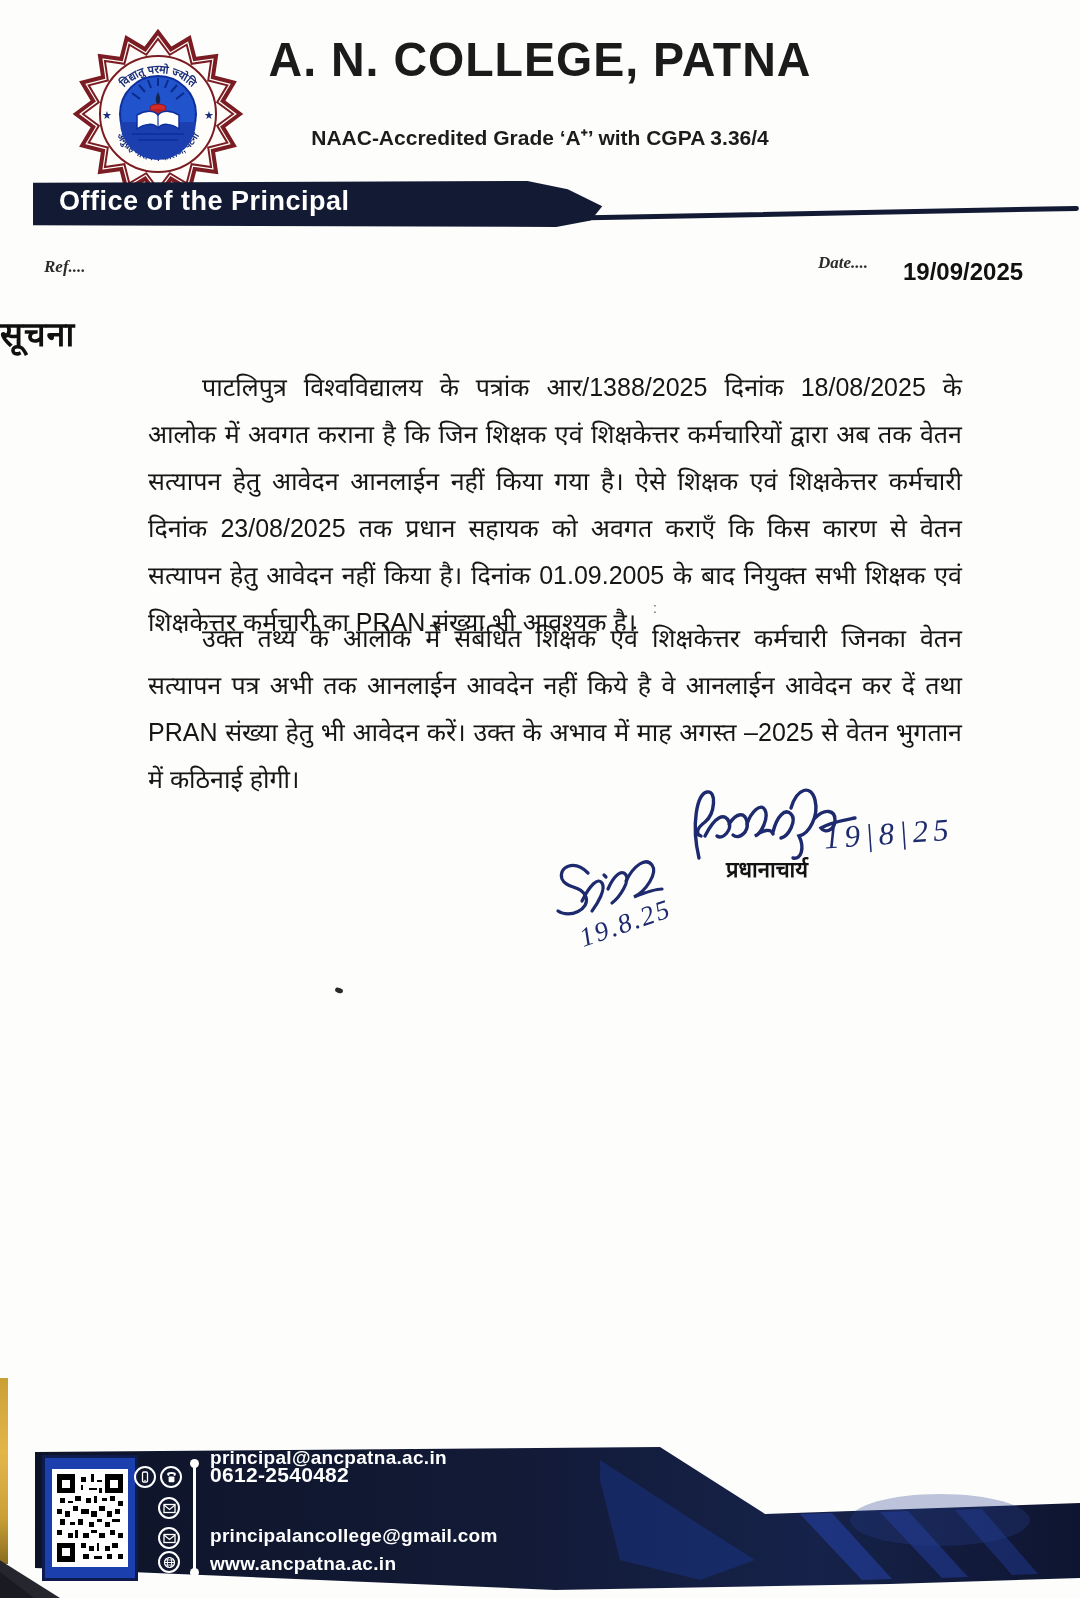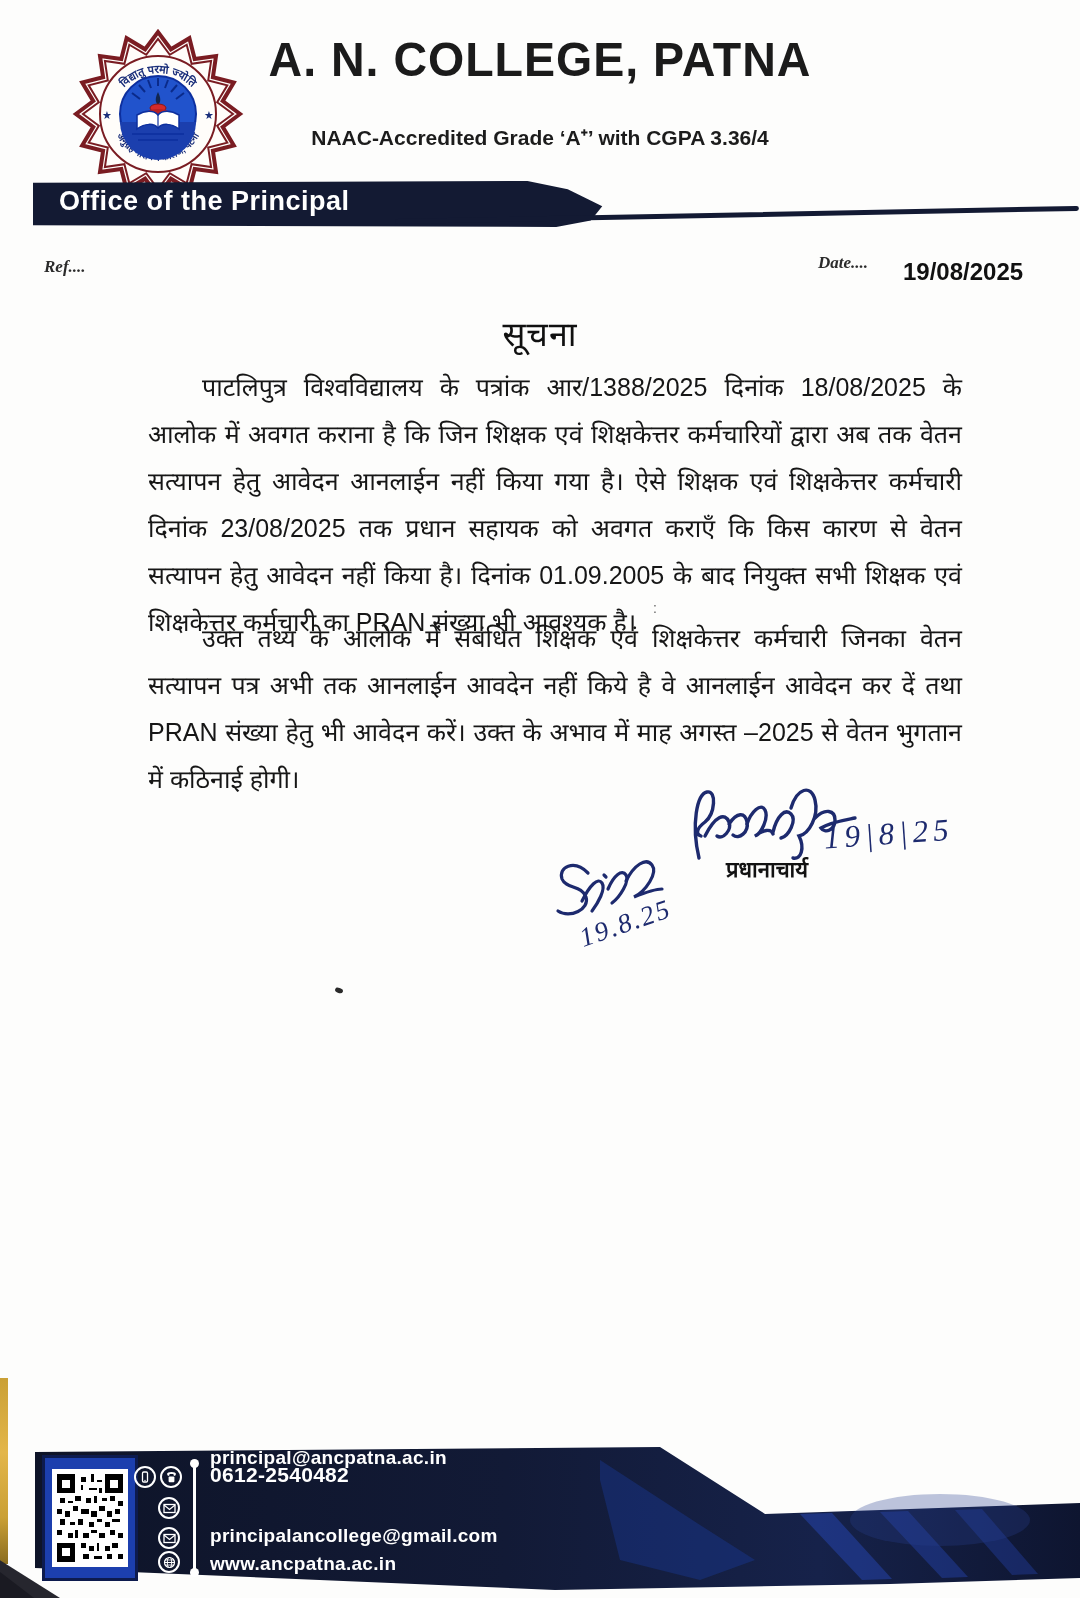--- a/index.html
+++ b/index.html
@@ -40,22 +40,22 @@
   .ref-label,.date-label{
     font-family:"Liberation Serif",serif;font-style:italic;font-weight:bold;
     font-size:17px;color:#2b2b2b;
   }
   .ref-label{left:44px;top:257px;}
   .date-label{left:818px;top:253px;}
   .date-value{left:903px;top:258px;font-size:24px;font-weight:bold;color:#111;}
 
   
   .notice-title{
-    left:0;right:0;top:310px;text-align:center;
-    font-size:34px;font-weight:normal;color:#101010;letter-spacing:1px;
+    left:0;right:0;top:310px;text-align:left;
+    font-size:34px;font-weight:bold;color:#101010;letter-spacing:1px;
   }
   .body-text{
     left:148px;width:814px;font-size:25px;line-height:47px;color:#161616;
     text-align:justify;text-indent:54px;margin:0;
   }
   .para1{top:364px;}
   .para2{top:615px;}
 
   
   .ink{color:#1d2a6e;}
@@ -162,21 +162,21 @@
 
   <div class="abs college-name">A. N. COLLEGE, PATNA</div>
   <div class="abs accred1">NAAC-Accredited Grade ‘A⁺’ with CGPA 3.36/4</div>
 
   <div class="abs office-banner"></div>
   <div class="abs office-banner-label">Office of the Principal</div>
   <div class="abs header-rule"></div>
 
   <div class="abs ref-label">Ref....</div>
   <div class="abs date-label">Date....</div>
-  <div class="abs date-value">19/08/2025</div>
+  <div class="abs date-value">19/09/2025</div>
 
   <div class="abs notice-title">सूचना</div>
   <p class="abs body-text para1">पाटलिपुत्र विश्वविद्यालय के पत्रांक आर/1388/2025 दिनांक 18/08/2025 के आलोक में अवगत कराना है कि जिन शिक्षक एवं शिक्षकेत्तर कर्मचारियों द्वारा अब तक वेतन सत्यापन हेतु आवेदन आनलाईन नहीं किया गया है। ऐसे शिक्षक एवं शिक्षकेत्तर कर्मचारी दिनांक 23/08/2025 तक प्रधान सहायक को अवगत कराएँ कि किस कारण से वेतन सत्यापन हेतु आवेदन नहीं किया है। दिनांक 01.09.2005 के बाद नियुक्त सभी शिक्षक एवं शिक्षकेत्तर कर्मचारी का PRAN संख्या भी आवश्यक है।</p>
   <p class="abs body-text para2">उक्त तथ्य के आलोक में संबंधित शिक्षक एवं शिक्षकेत्तर कर्मचारी जिनका वेतन सत्यापन पत्र अभी तक आनलाईन आवदेन नहीं किये है वे आनलाईन आवेदन कर दें तथा PRAN संख्या हेतु भी आवेदन करें। उक्त के अभाव में माह अगस्त –2025 से वेतन भुगतान में कठिनाई  होगी।</p>
   <div class="abs colon-speck">:</div>
   <div class="abs ink-speck"></div>
 
   <svg class="abs" style="left:685px;top:778px;" width="180" height="100" viewBox="0 0 180 100">
     <g fill="none" stroke="#1d2a6e" stroke-width="3.4" stroke-linecap="round">
       <path d="M14,80 C6,46 12,16 22,14 C32,12 30,36 20,44 C12,50 10,56 16,58"></path>

